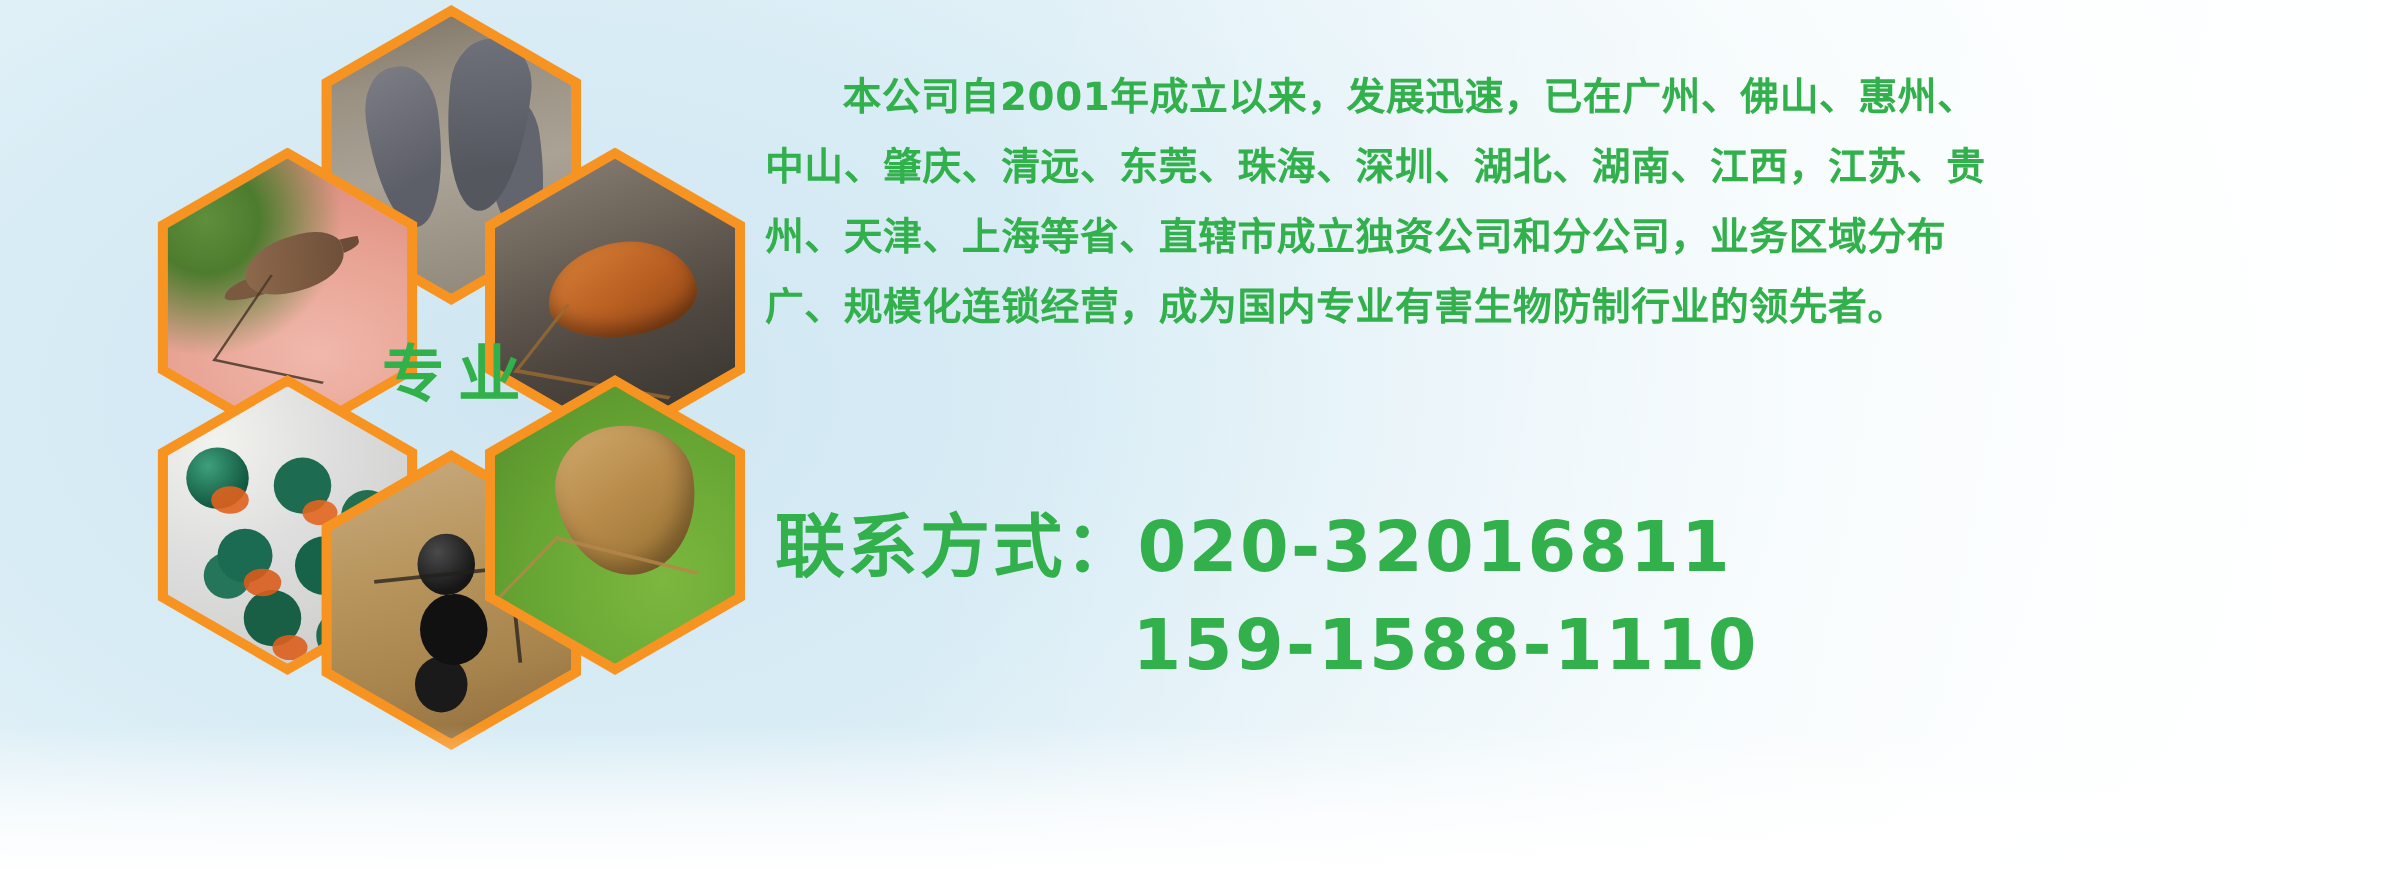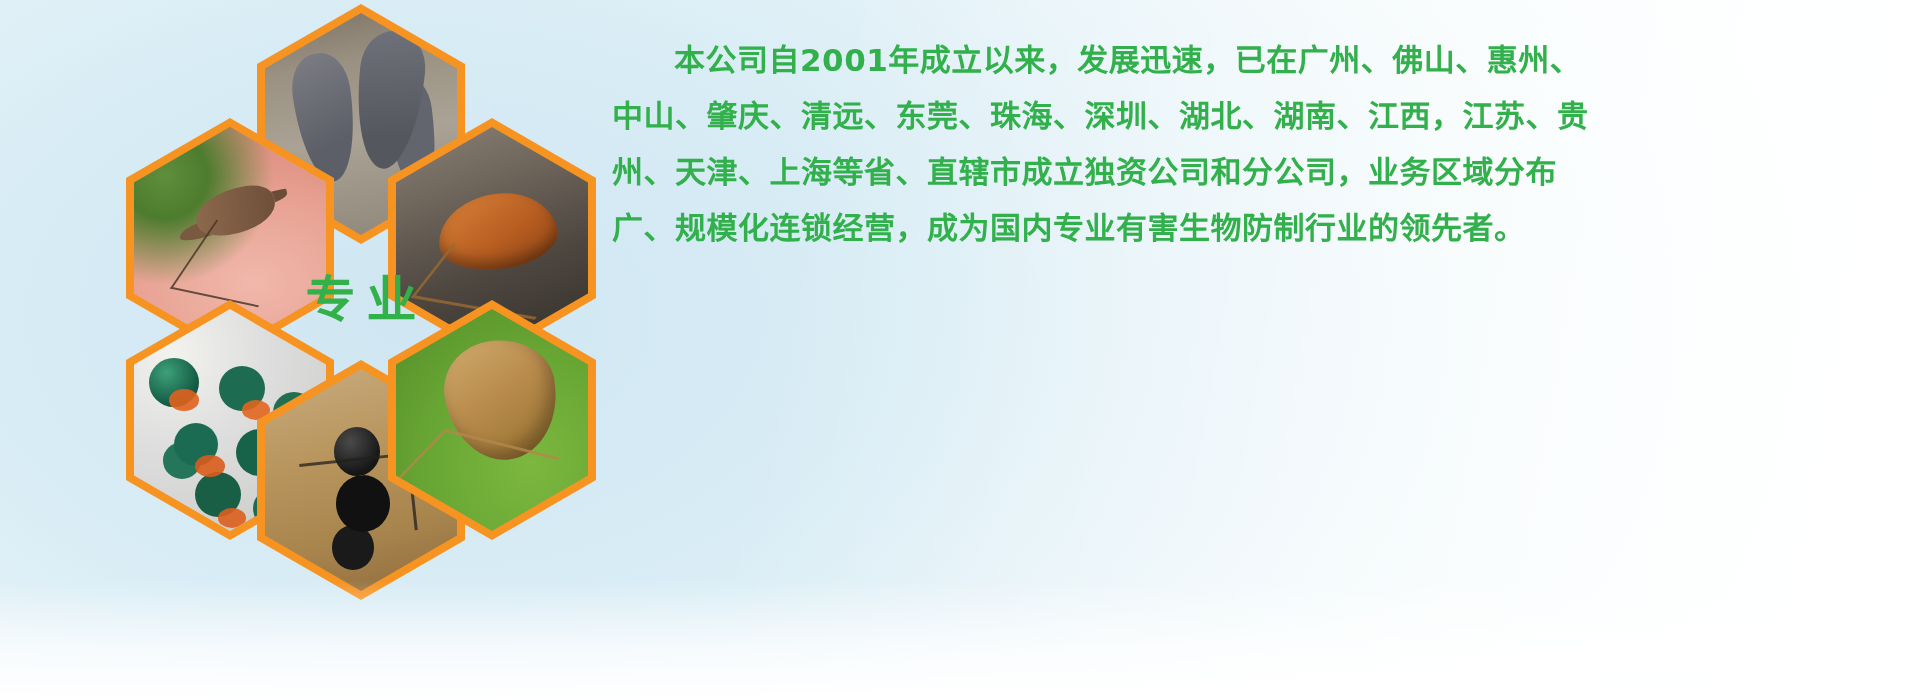--- a/index.html
+++ b/index.html
@@ -238,21 +238,21 @@
     border-top: 3px solid #b4884a;
     border-left: 3px solid #b4884a;
     transform: rotate(14deg) skewX(-30deg);
     opacity: .8;
   }
 
   
   .copy {
     position: absolute;
     left: 612px;
-    top: 32px;
+    top: 50px;
     width: 1000px;
     z-index: 4;
   }
   .intro {
     margin: 0;
     color: #31b04b;
     font-size: 31px;
     font-weight: 700;
     line-height: 56px;
     text-indent: 62px;
@@ -327,15 +327,19 @@
         <div class="center-word">专业</div>
       </div>
     </div>
 
   </div>
 
   <div class="copy">
     <p class="intro">本公司自2001年成立以来，发展迅速，已在广州、佛山、惠州、中山、肇庆、清远、东莞、珠海、深圳、湖北、湖南、江西，江苏、贵州、天津、上海等省、直辖市成立独资公司和分公司，业务区域分布广、规模化连锁经营，成为国内专业有害生物防制行业的领先者。</p>
   </div>
 
+  <div class="contact">
+    <div class="contact-line-1">联系方式：020-32016811</div>
+    <div class="contact-line-2">159-1588-1110</div>
+  </div>
 
   <div class="banner-bottom-fade"></div>
 </div>
 
 </body></html>

